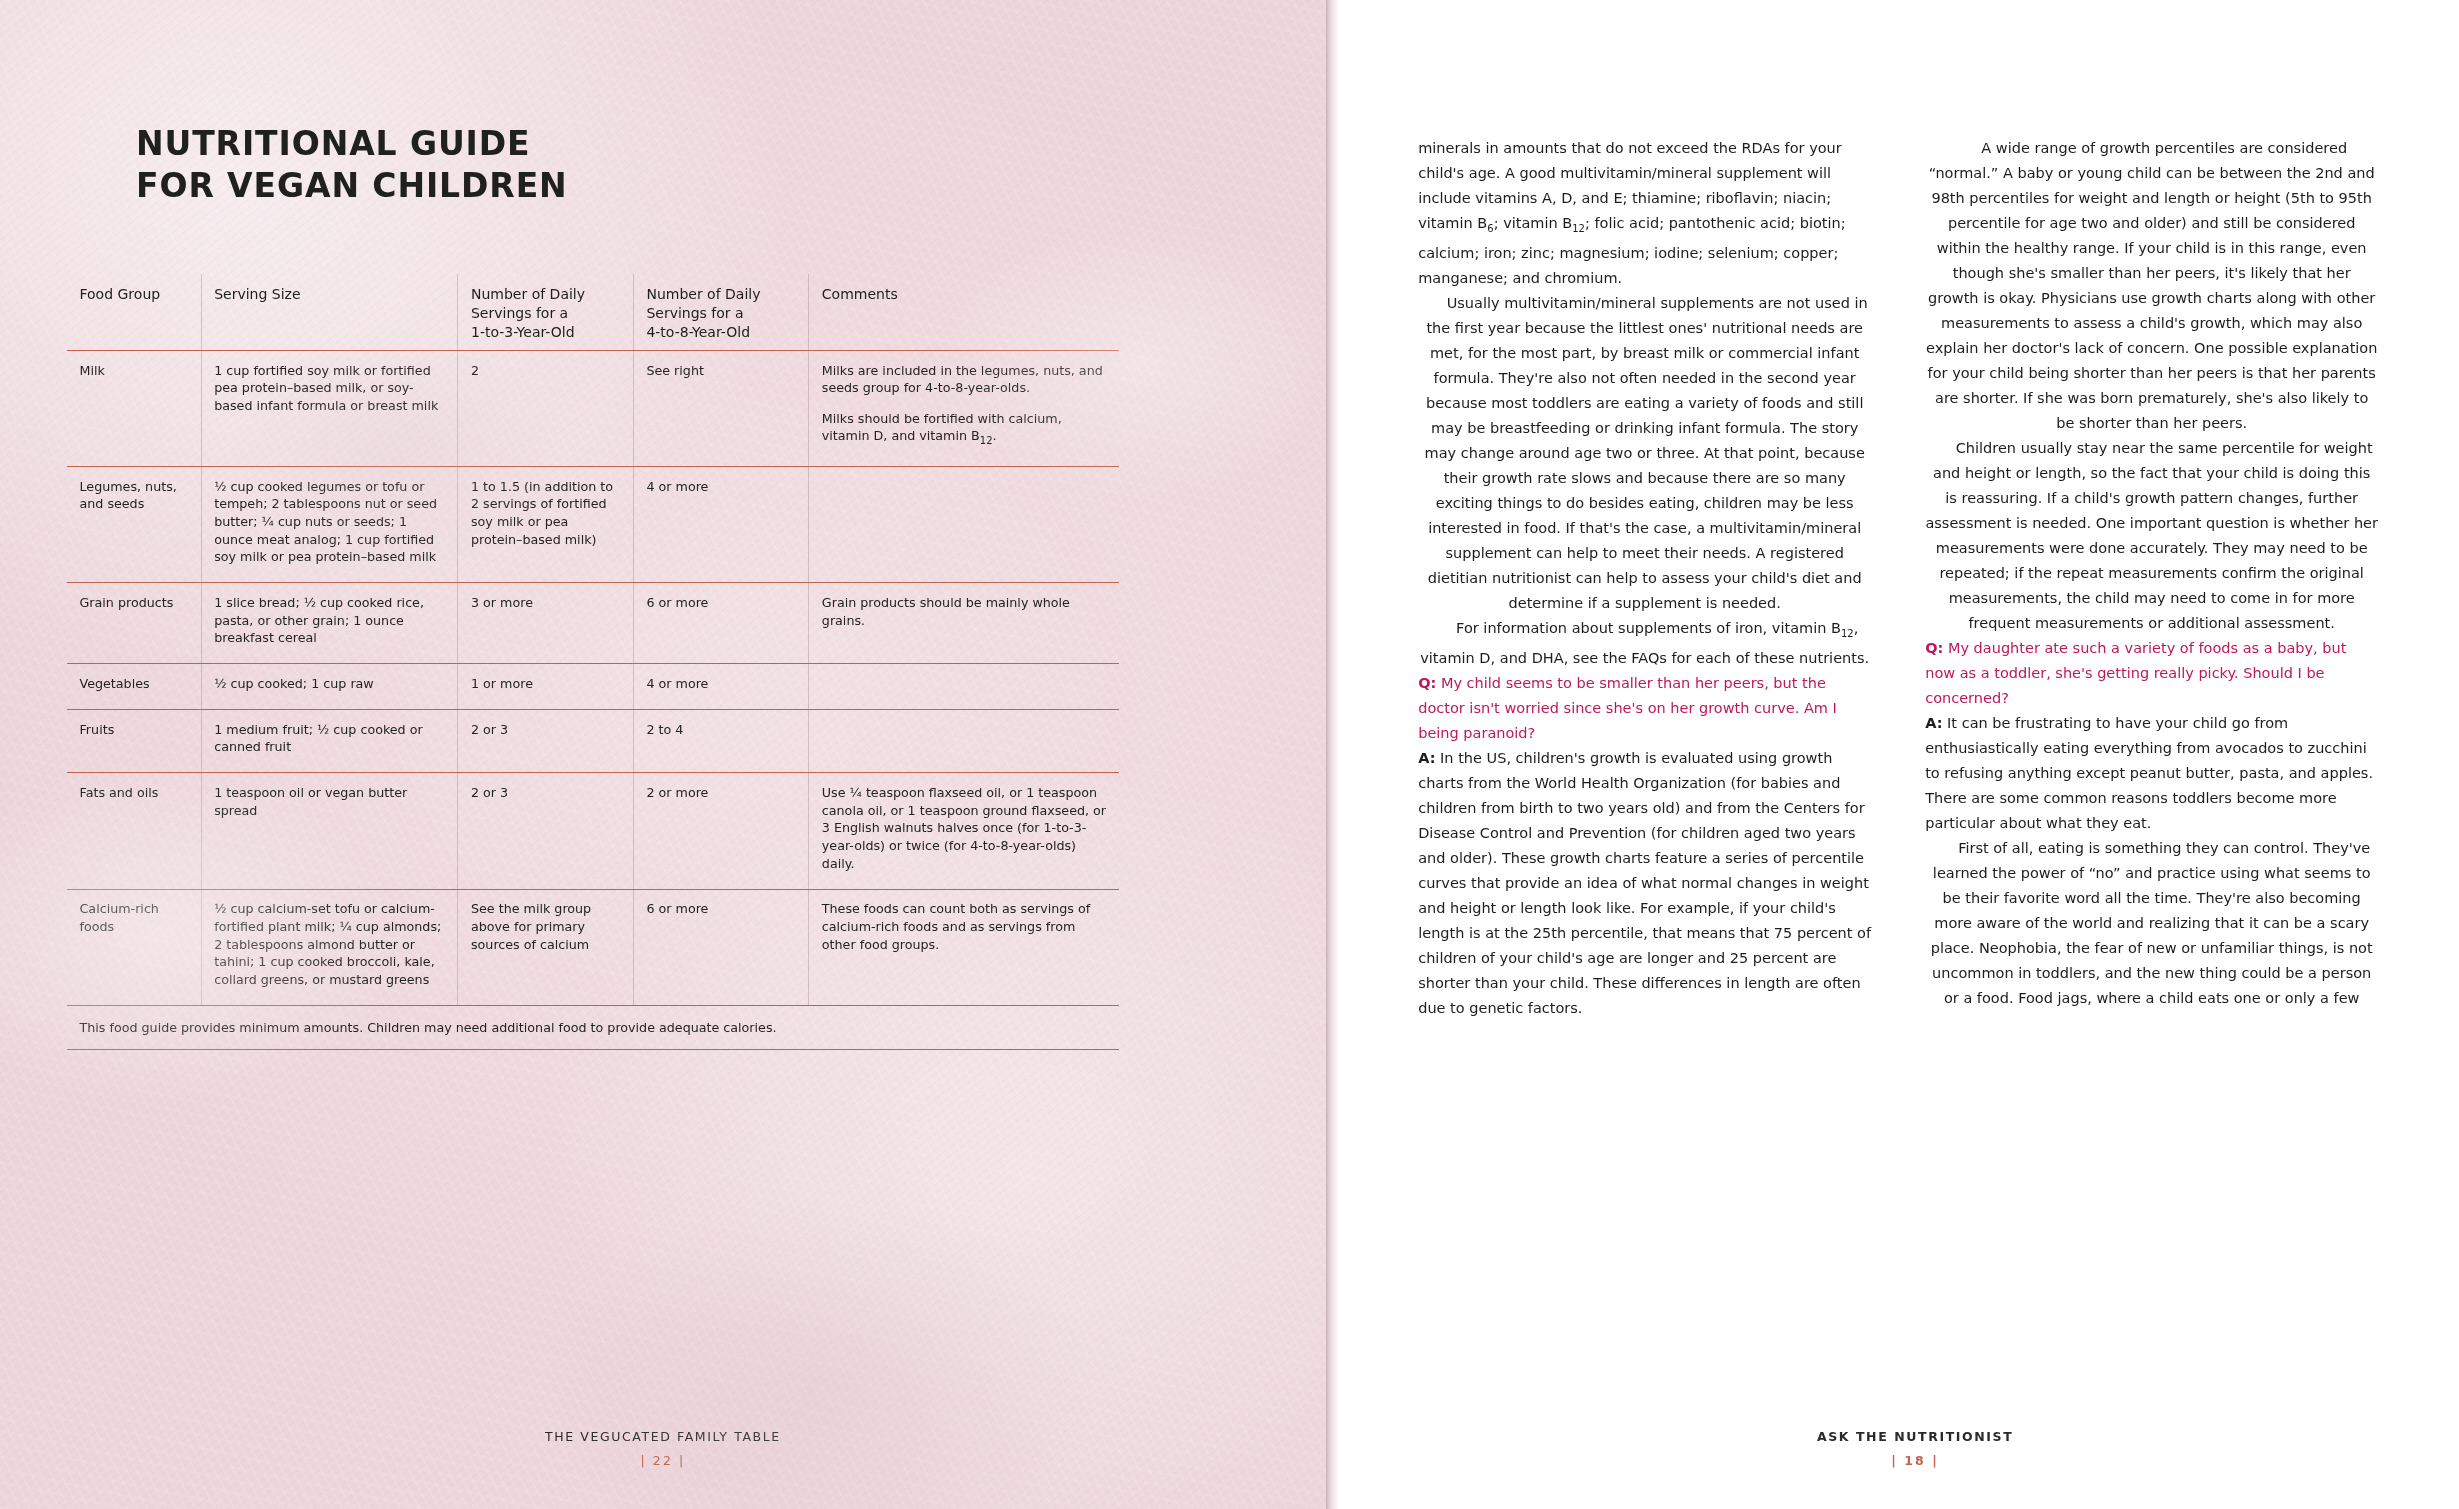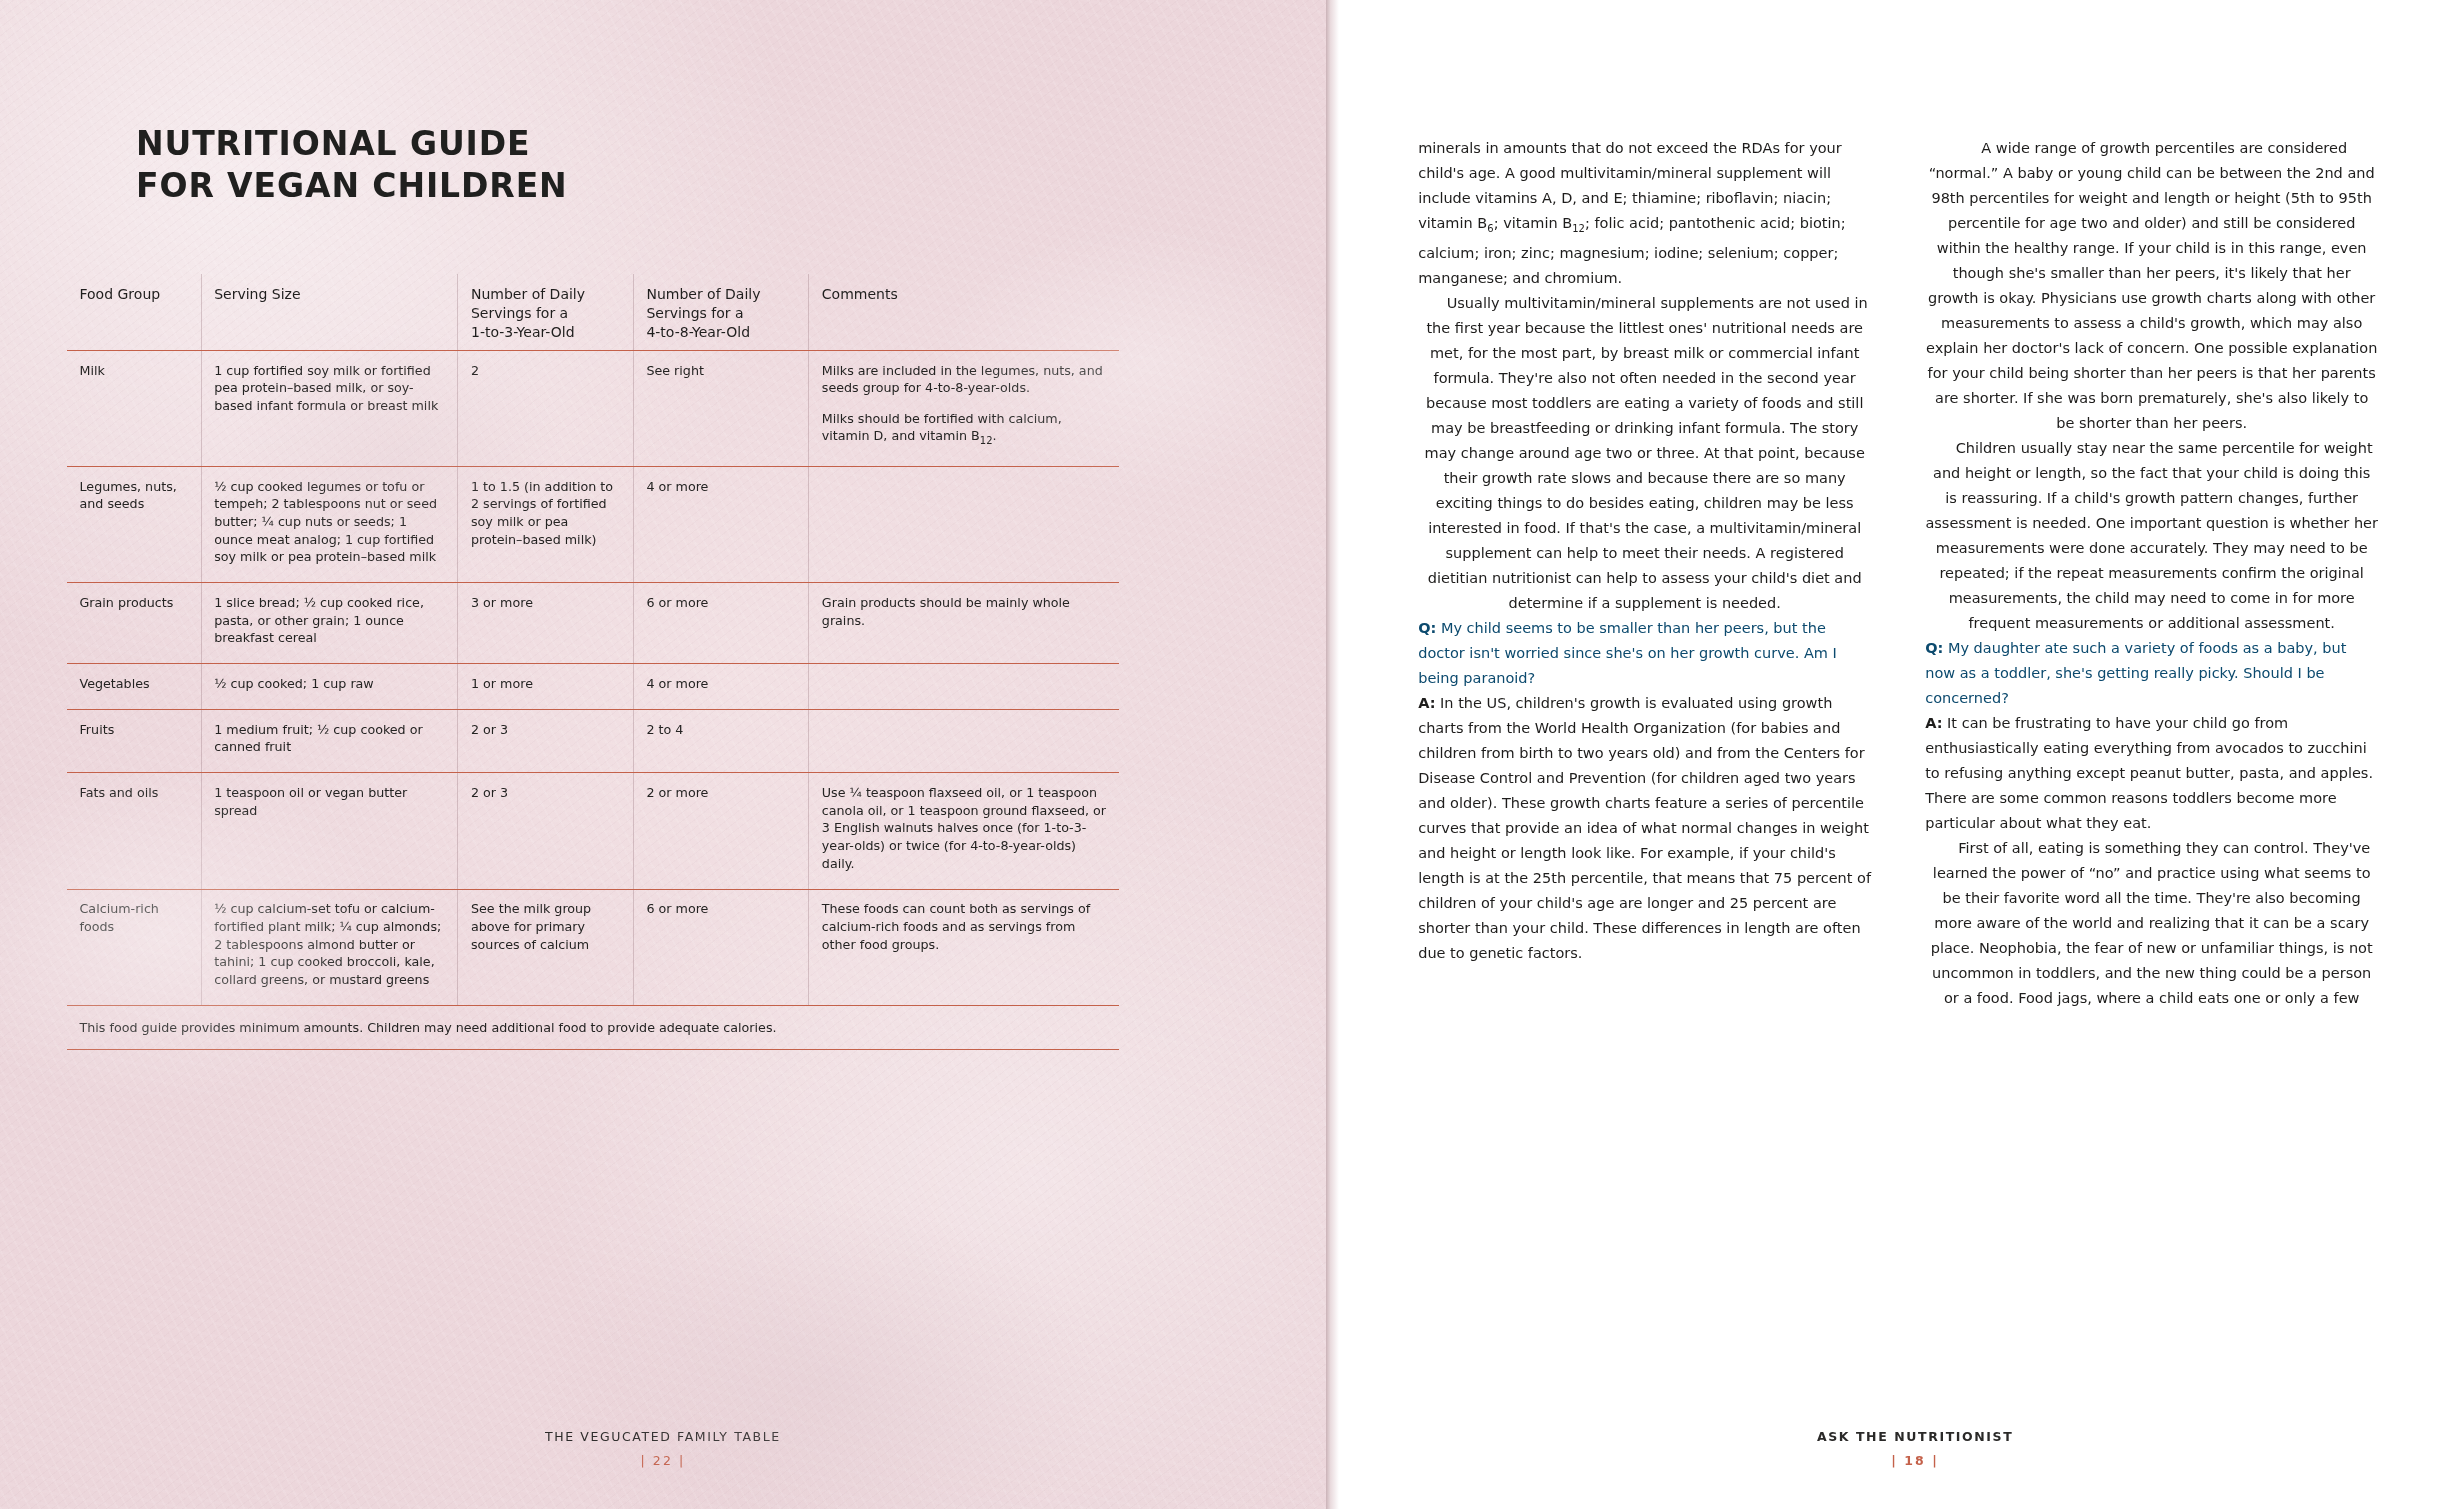--- a/index.html
+++ b/index.html
@@ -178,21 +178,21 @@
     font-family: "DejaVu Sans", sans-serif;
     font-size: 14.5px;
     line-height: 25px;
     color: #1e1d1c;
     text-align: left;
   }
   .col p { margin: 0; }
   .col p.indent { text-indent: 25px; text-align: center; }
   .qa-q {
     margin-top: 25px;
-    color: #0c4a6e;
+    color: #be185d;
     line-height: 25px;
   }
   .qa-a { margin-top: 21px; }
   .qlabel { font-weight: bold; }
   sub { font-size: 10px; }
 </style>
 </head>
 <body>
 
 <div class="spread">
@@ -295,20 +295,21 @@
   </div>
 
   <div class="gutter"></div>
 
   <div class="page-right">
     <div class="cols">
 
       <div class="col">
         <p>minerals in amounts that do not exceed the RDAs for your child's age. A good multivitamin/mineral supplement will include vitamins A, D, and E; thiamine; riboflavin; niacin; vitamin B<sub>6</sub>; vitamin B<sub>12</sub>; folic acid; pantothenic acid; biotin; calcium; iron; zinc; magnesium; iodine; selenium; copper; manganese; and chromium.</p>
         <p class="indent">Usually multivitamin/mineral supplements are not used in the first year because the littlest ones' nutritional needs are met, for the most part, by breast milk or commercial infant formula. They're also not often needed in the second year because most toddlers are eating a variety of foods and still may be breastfeeding or drinking infant formula. The story may change around age two or three. At that point, because their growth rate slows and because there are so many exciting things to do besides eating, children may be less interested in food. If that's the case, a multivitamin/mineral supplement can help to meet their needs. A registered dietitian nutritionist can help to assess your child's diet and determine if a supplement is needed.</p>
+        <p class="indent">For information about supplements of iron, vitamin B<sub>12</sub>, vitamin D, and DHA, see the FAQs for each of these nutrients.</p>
         <p class="qa-q"><span class="qlabel">Q:</span> <span>My child seems to be smaller than her peers, but the doctor isn't worried since she's on her growth curve. Am I being paranoid?</span></p>
         <p class="qa-a"><span class="qlabel">A:</span> <span>In the US, children's growth is evaluated using growth charts from the World Health Organization (for babies and children from birth to two years old) and from the Centers for Disease Control and Prevention (for children aged two years and older). These growth charts feature a series of percentile curves that provide an idea of what normal changes in weight and height or length look like. For example, if your child's length is at the 25th percentile, that means that 75 percent of children of your child's age are longer and 25 percent are shorter than your child. These differences in length are often due to genetic factors.</span></p>
       </div>
 
       <div class="col">
         <p class="indent">A wide range of growth percentiles are considered “normal.” A baby or young child can be between the 2nd and 98th percentiles for weight and length or height (5th to 95th percentile for age two and older) and still be considered within the healthy range. If your child is in this range, even though she's smaller than her peers, it's likely that her growth is okay. Physicians use growth charts along with other measurements to assess a child's growth, which may also explain her doctor's lack of concern. One possible explanation for your child being shorter than her peers is that her parents are shorter. If she was born prematurely, she's also likely to be shorter than her peers.</p>
         <p class="indent">Children usually stay near the same percentile for weight and height or length, so the fact that your child is doing this is reassuring. If a child's growth pattern changes, further assessment is needed. One important question is whether her measurements were done accurately. They may need to be repeated; if the repeat measurements confirm the original measurements, the child may need to come in for more frequent measurements or additional assessment.</p>
         <p class="qa-q"><span class="qlabel">Q:</span> <span>My daughter ate such a variety of foods as a baby, but now as a toddler, she's getting really picky. Should I be concerned?</span></p>
         <p class="qa-a"><span class="qlabel">A:</span> <span>It can be frustrating to have your child go from enthusiastically eating everything from avocados to zucchini to refusing anything except peanut butter, pasta, and apples. There are some common reasons toddlers become more particular about what they eat.</span></p>
         <p class="indent">First of all, eating is something they can control. They've learned the power of “no” and practice using what seems to be their favorite word all the time. They're also becoming more aware of the world and realizing that it can be a scary place. Neophobia, the fear of new or unfamiliar things, is not uncommon in toddlers, and the new thing could be a person or a food. Food jags, where a child eats one or only a few</p>

